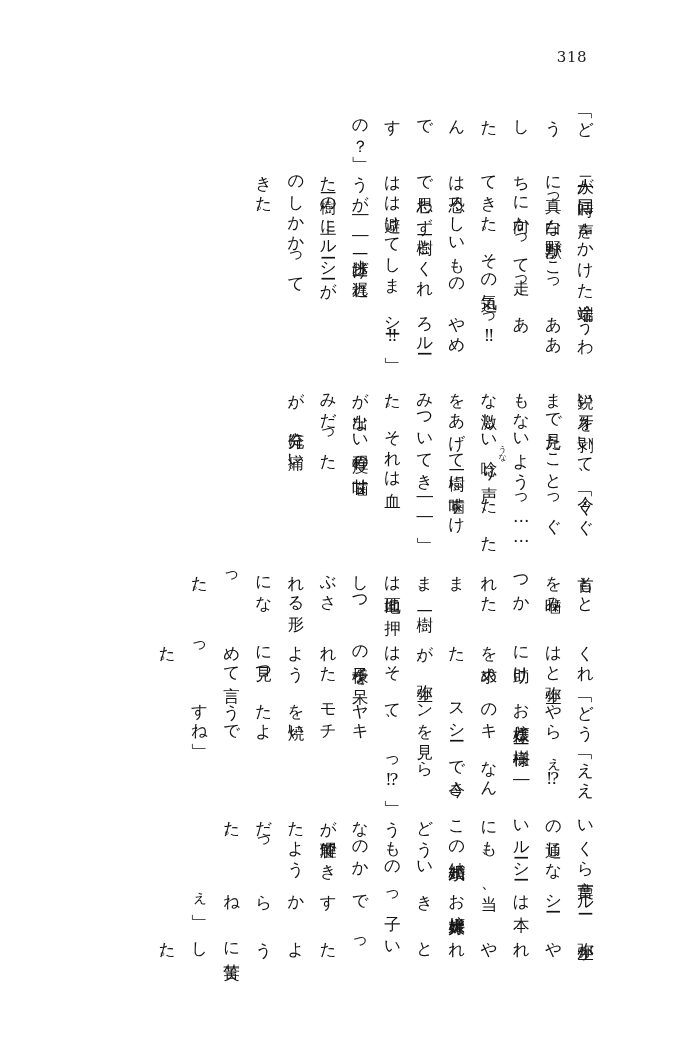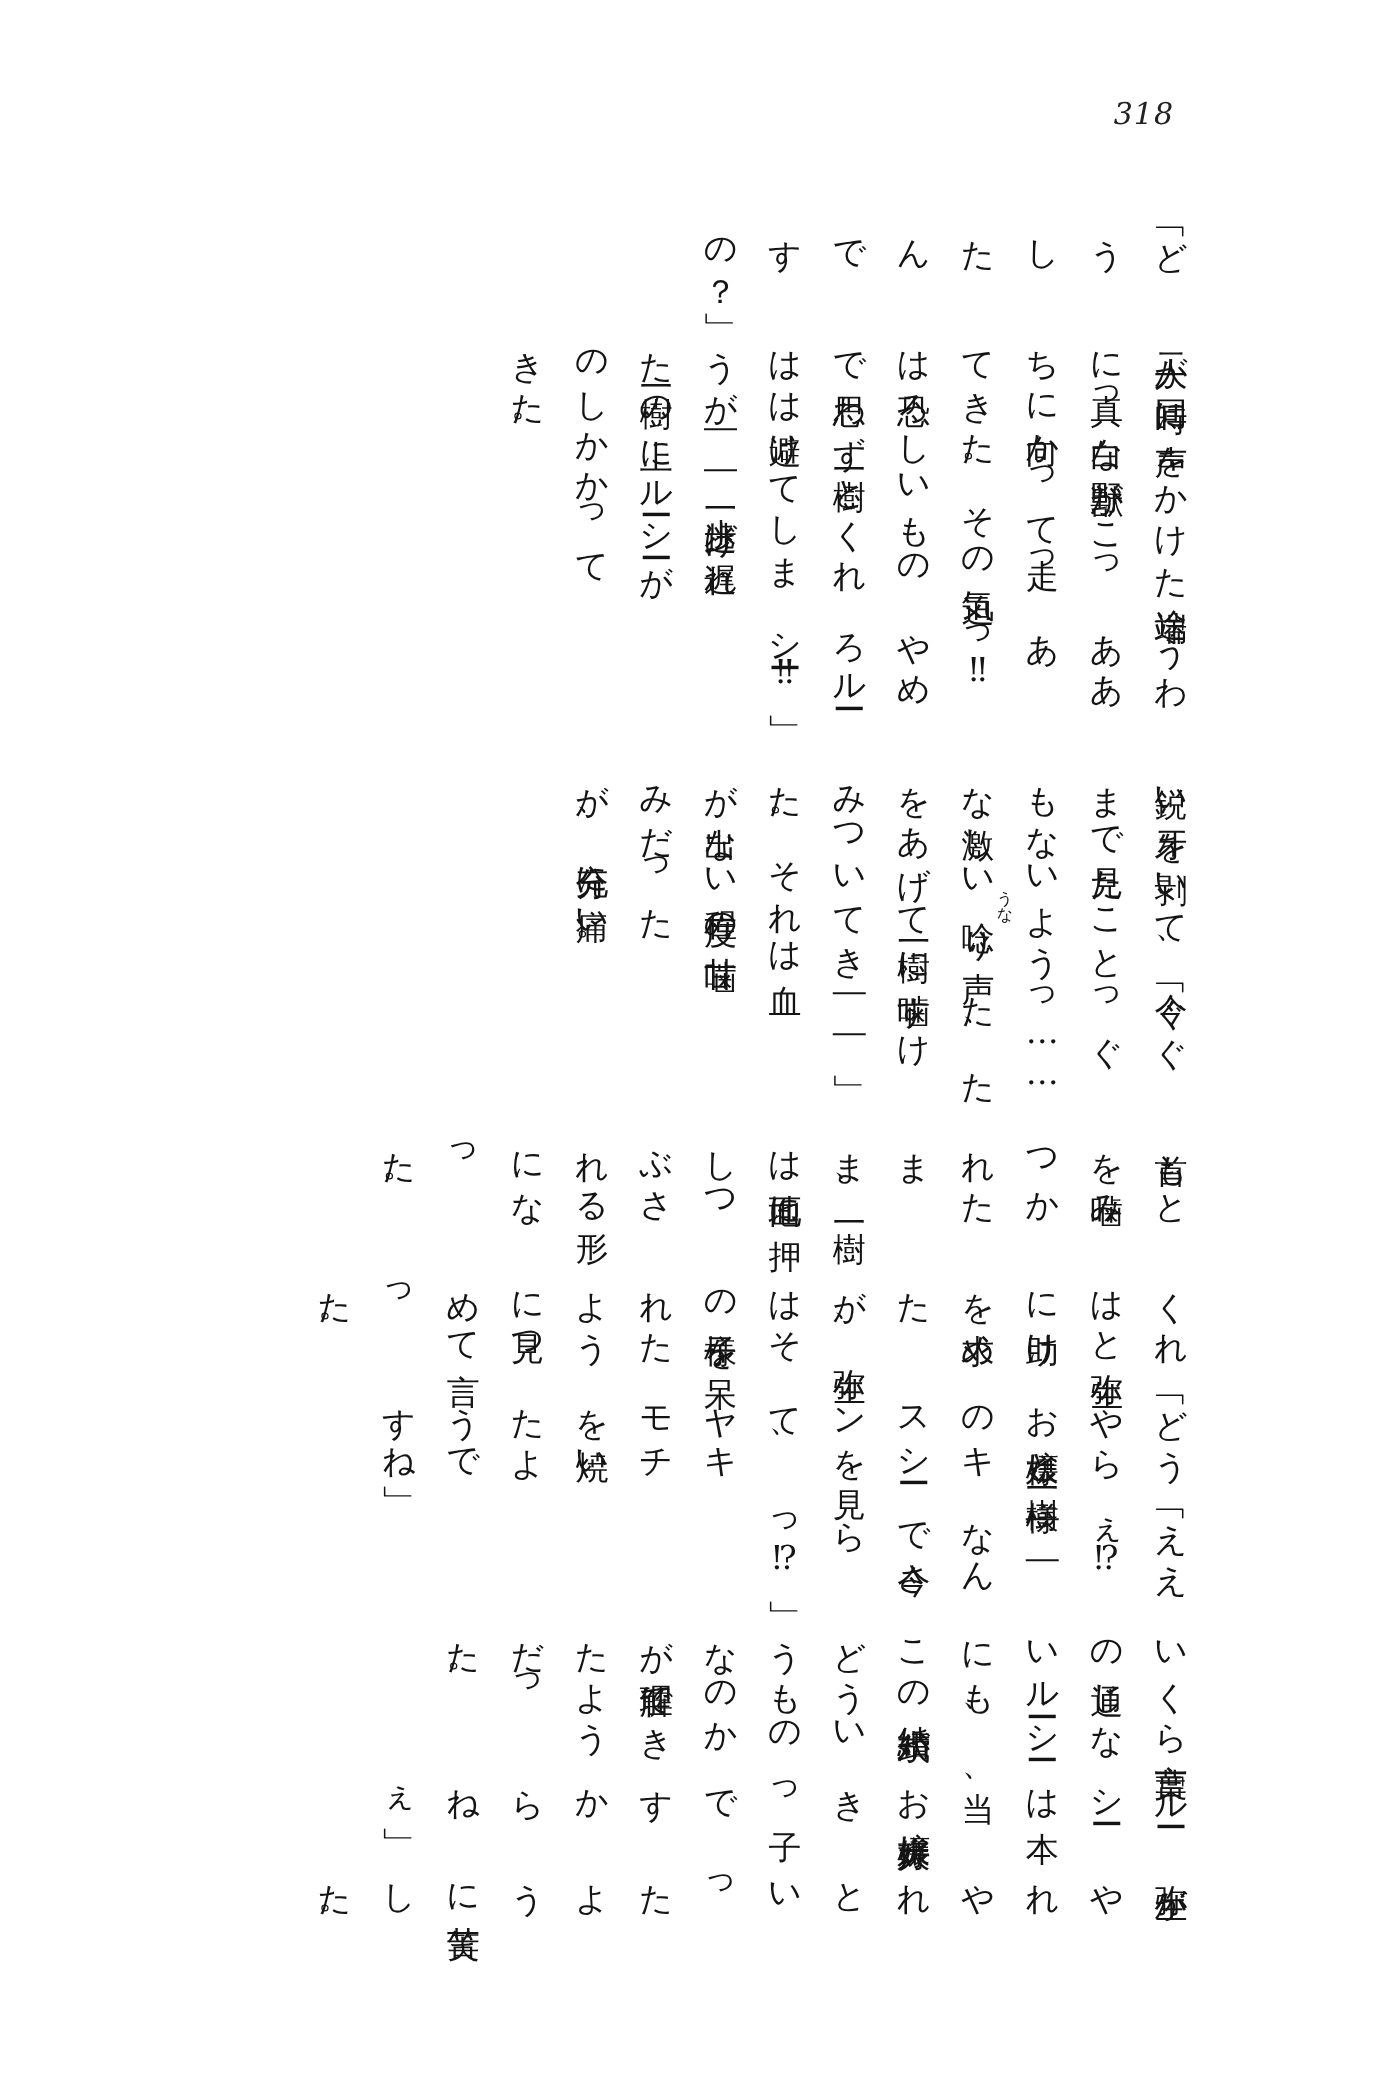--- a/index.html
+++ b/index.html
@@ -19,21 +19,20 @@
     position: absolute;
     inset: 0;
     background: #ffffff;
   }
   .page-number {
     position: absolute;
     top: 48px;
     right: 110px;
     font-size: 15px;
     font-family: "DejaVu Serif", "Liberation Serif", serif;
-    font-style: italic;
     color: #222;
     letter-spacing: 0.5px;
   }
   .text-block {
     position: absolute;
     top: 108px;
     right: 96px;
     height: 860px;
     width: 520px;
     writing-mode: vertical-rl;

